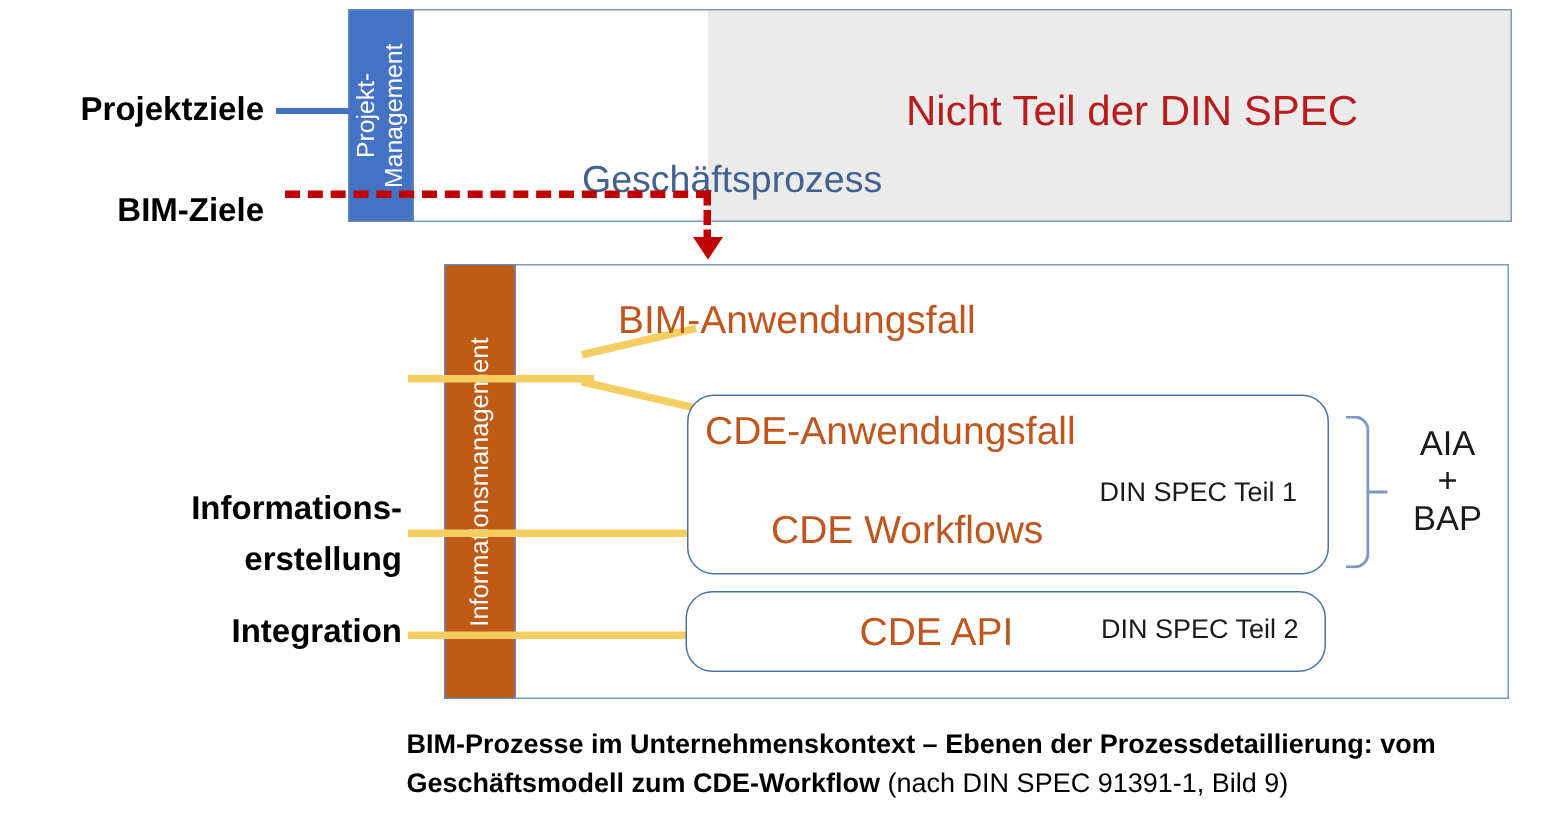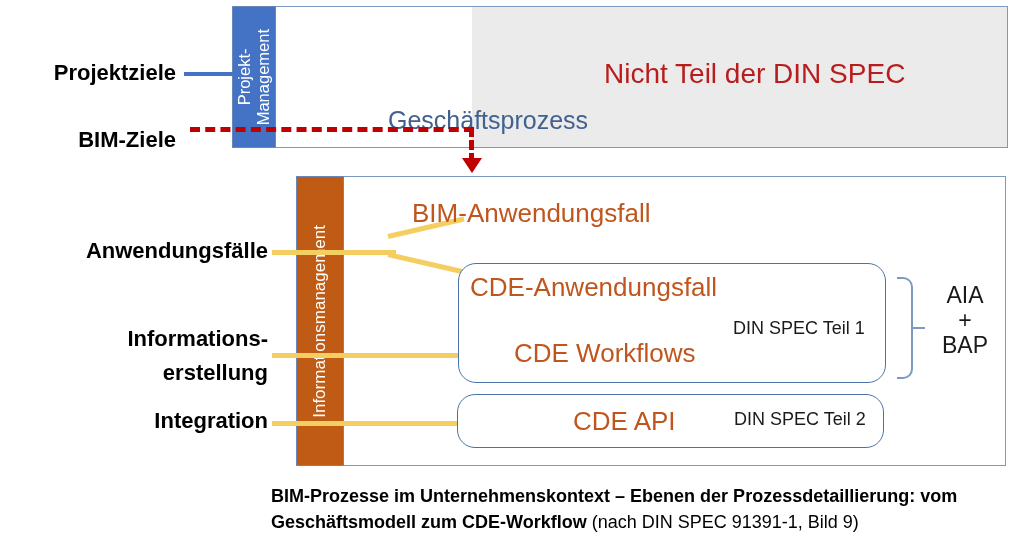--- a/index.html
+++ b/index.html
@@ -251,21 +251,20 @@
 
 
   <div class="abs blue-label" id="geschaeftsprozess">Geschäftsprozess</div>
 
   <div class="abs" id="nicht-teil">Nicht Teil der DIN SPEC</div>
 
   <div class="abs side-label" id="lbl-projektziele">Projektziele</div>
 
   <div class="abs side-label" id="lbl-bim-ziele">BIM-Ziele</div>
 
-  <div class="abs side-label" id="lbl-anwendungsfaelle">Anwendungsfälle</div>
 
   <div class="abs side-label" id="lbl-informationserstellung" style="white-space:pre;">Informations-
 erstellung</div>
 
   <div class="abs side-label" id="lbl-integration">Integration</div>
 
   <div class="abs" id="conn-projektziele"></div>
   <div class="abs" id="conn-bim-h"></div>
   <div class="abs" id="conn-bim-v"></div>
   <div class="abs" id="conn-bim-arrow"></div>

